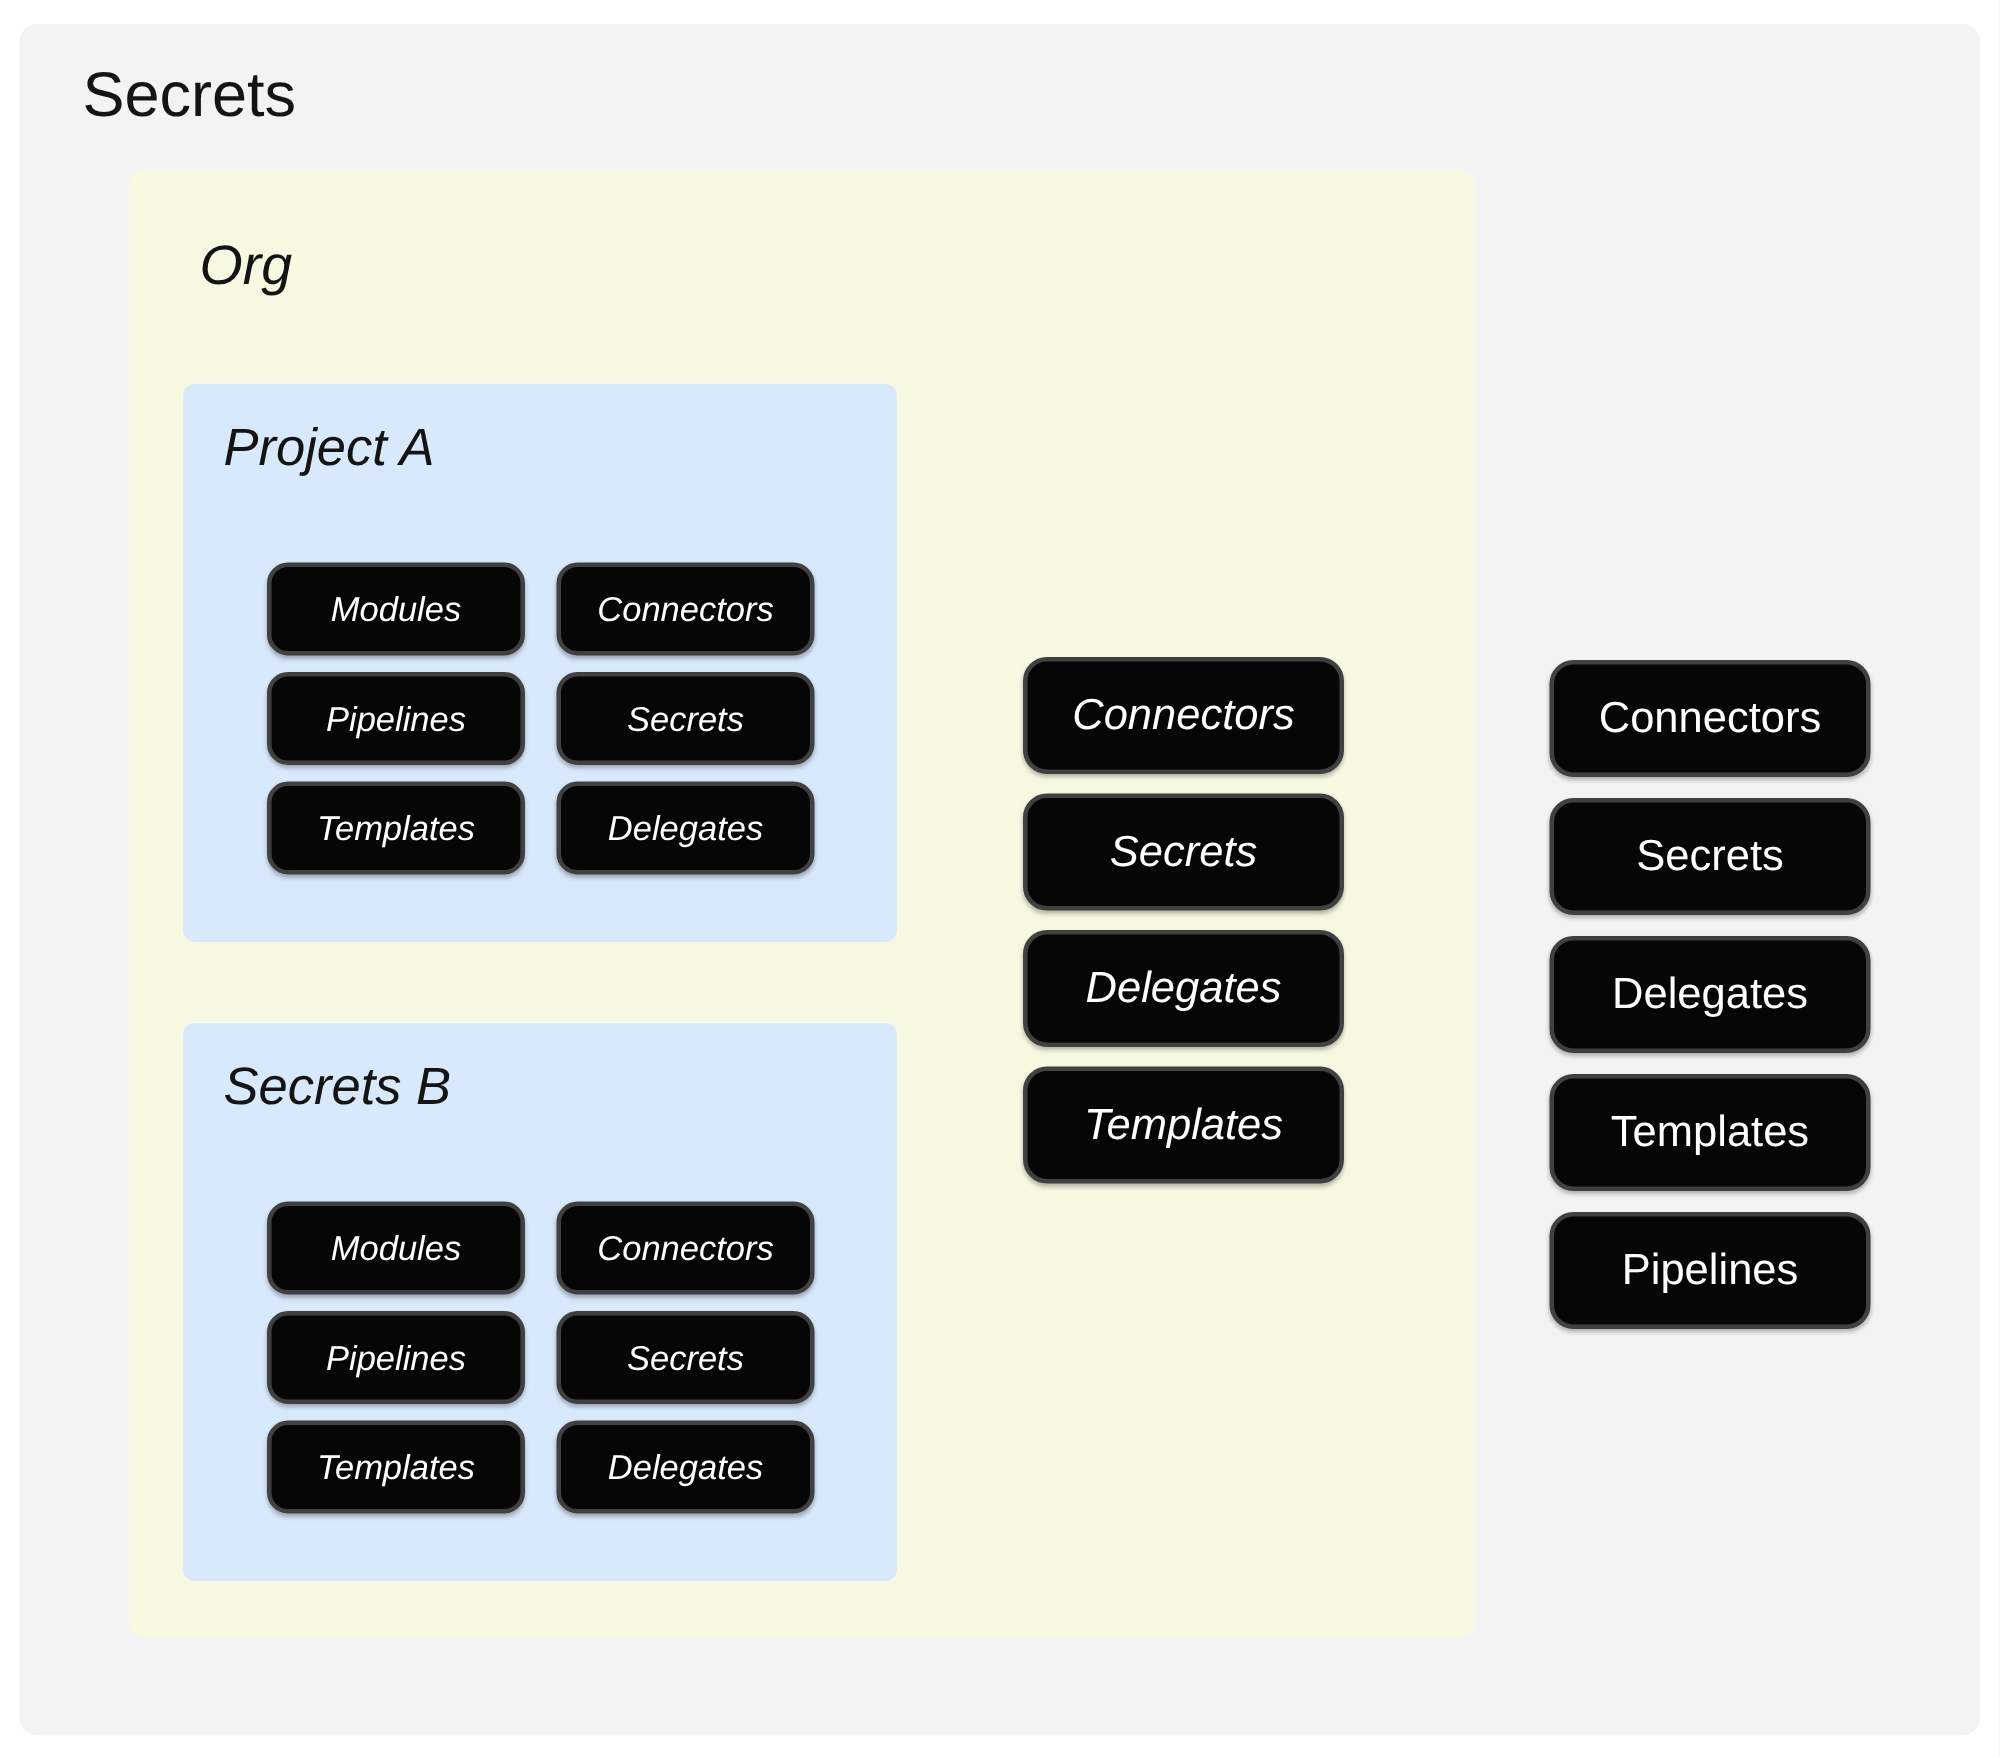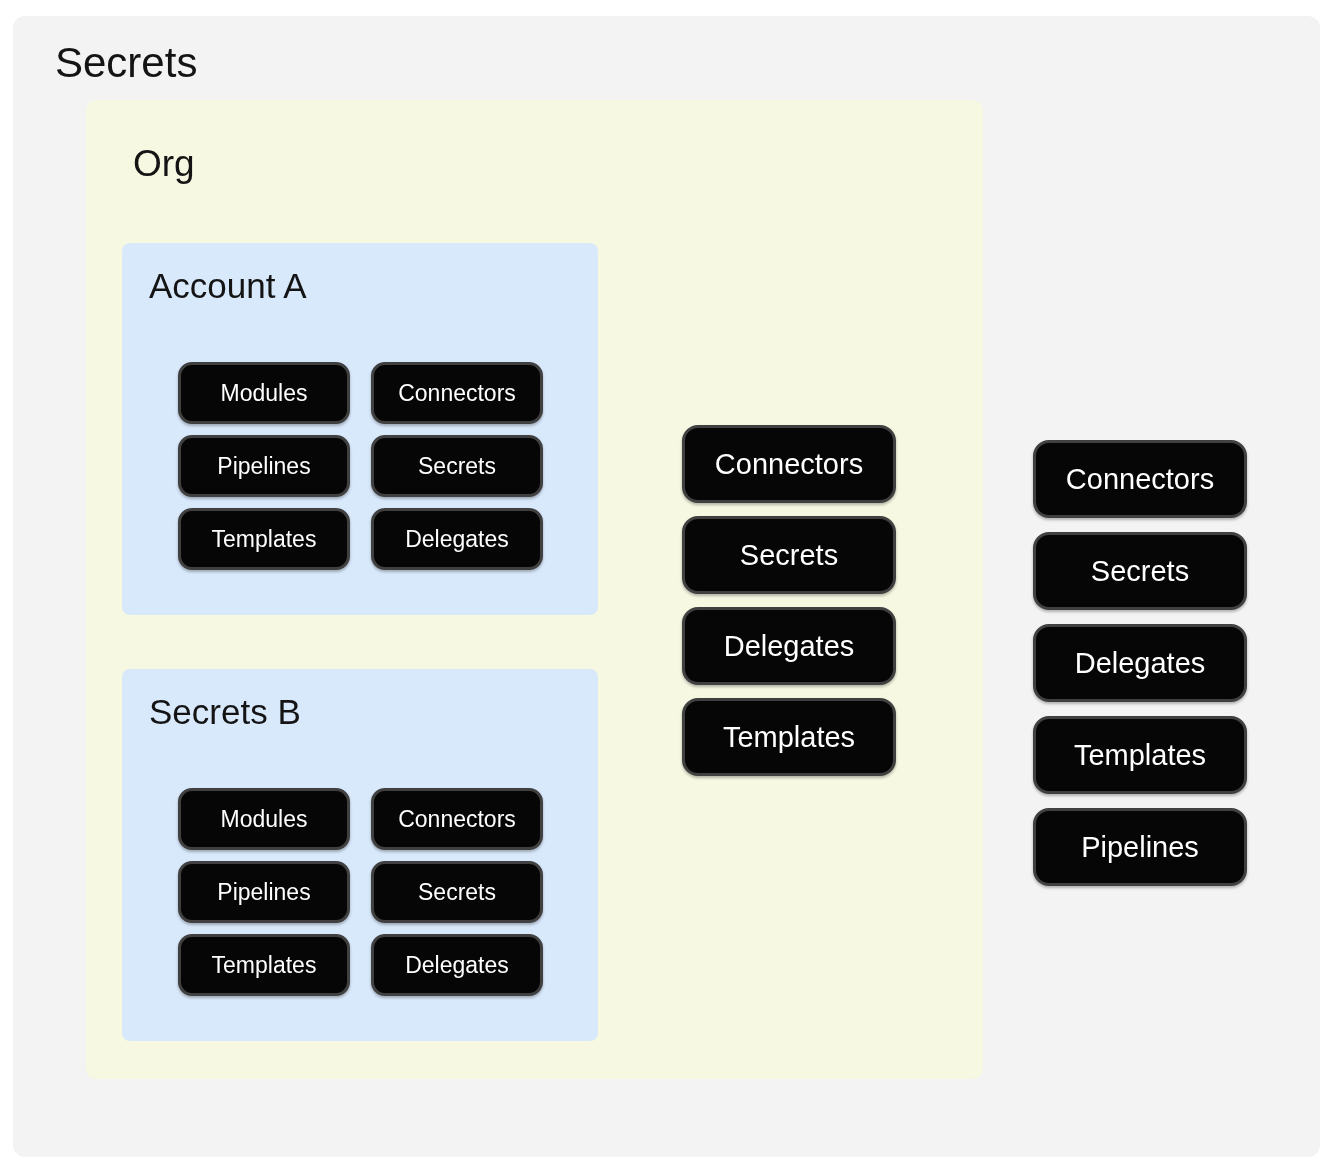--- a/index.html
+++ b/index.html
@@ -23,24 +23,25 @@
     border-radius: 12px;
   }
   .account-title {
     position: absolute;
     left: 42px; top: 22px;
     font-size: 42px;
     line-height: 1.2;
     color: var(--title-text, #141414);
   }
   .org-box {
-    left: 73px; top: 84px;
+    left: 73px; top: 97px;
     width: 897px; height: 979px;
     background: var(--org-bg, #f7f8e2);
     border-radius: 10px;
+    font-style: italic;
   }
   .org-title {
     position: absolute;
     left: 47px; top: 42px;
     font-size: 37px;
     line-height: 1.2;
     color: var(--title-text, #141414);
   }
   .project-box {
     left: 36px;
@@ -107,21 +108,21 @@
 <body>
 
 <div class="stage">
   <div class="box account-box">
     <div class="account-title">Secrets</div>
 
     <div class="box org-box">
       <div class="org-title">Org</div>
 
       <div class="box project-box project-a">
-        <div class="project-title">Account A</div>
+        <div class="project-title">Project A</div>
         <div class="project-grid">
             <div class="pill pill-sm">Modules</div>
             <div class="pill pill-sm">Connectors</div>
             <div class="pill pill-sm">Pipelines</div>
             <div class="pill pill-sm">Secrets</div>
             <div class="pill pill-sm">Templates</div>
             <div class="pill pill-sm">Delegates</div>
           </div>
       </div>
 

